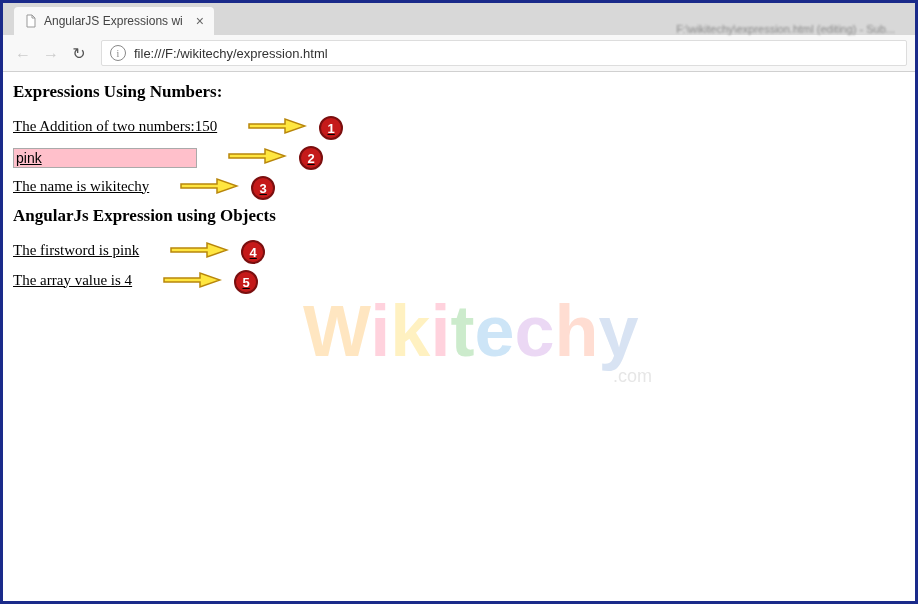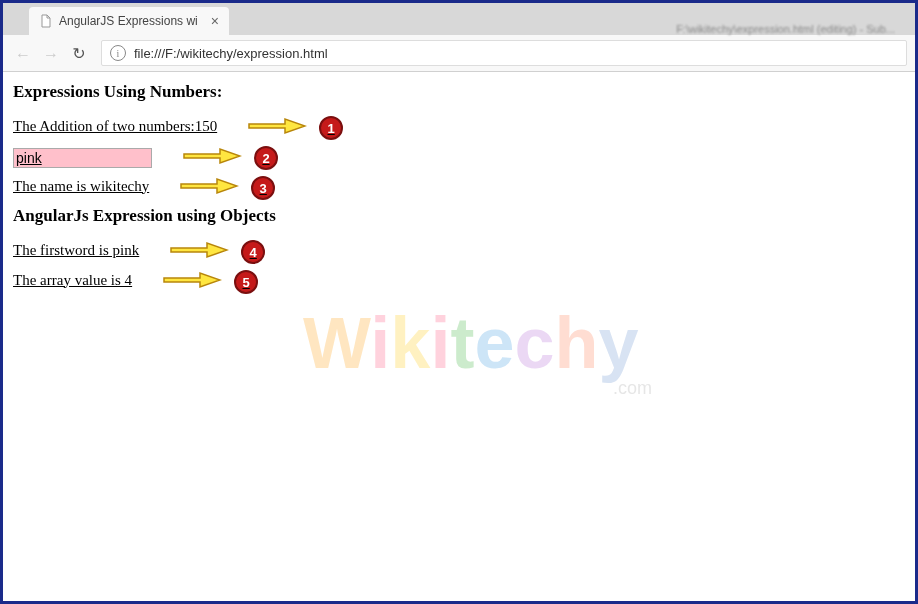--- a/index.html
+++ b/index.html
@@ -14,21 +14,21 @@
     }
     .browser-chrome {
       background: #f2f2f2;
       border-bottom: 1px solid #d0d0d0;
     }
     .tab-bar {
       display: flex;
       align-items: flex-end;
       height: 32px;
       background: #d8d8d8;
-      padding-left: 26px;
+      padding-left: 11px;
     }
     .tab {
       background: #f8f8f8;
       border-top-left-radius: 4px;
       border-top-right-radius: 4px;
       padding: 6px 10px;
       display: flex;
       align-items: center;
       font-size: 12px;
       color: #444;
@@ -125,21 +125,21 @@
       margin-bottom: 14px;
     }
     .content p {
       font-size: 15px;
       margin-bottom: 4px;
     }
     .pink-input {
       background: #ffc0cb;
       border: 1px solid #aaa;
       padding: 1px 2px;
-      width: 139px;
+      width: 184px;
       font-size: 14px;
       font-family: Arial, sans-serif;
     }
     .row {
       display: flex;
       align-items: center;
       margin-bottom: 6px;
       text-decoration: underline;
     }
     .arrow {
@@ -157,21 +157,21 @@
       display: inline-flex;
       align-items: center;
       justify-content: center;
       font-weight: bold;
       font-size: 13px;
       font-family: Arial, sans-serif;
       flex-shrink: 0;
     }
     .watermark {
       position: absolute;
-      top: 230px;
+      top: 218px;
       left: 300px;
       pointer-events: none;
       opacity: 0.35;
       font-family: Arial, sans-serif;
     }
     .watermark .w-main {
       font-size: 72px;
       font-weight: bold;
     }
     .watermark .w-w1 { color: #ffb84d; }

